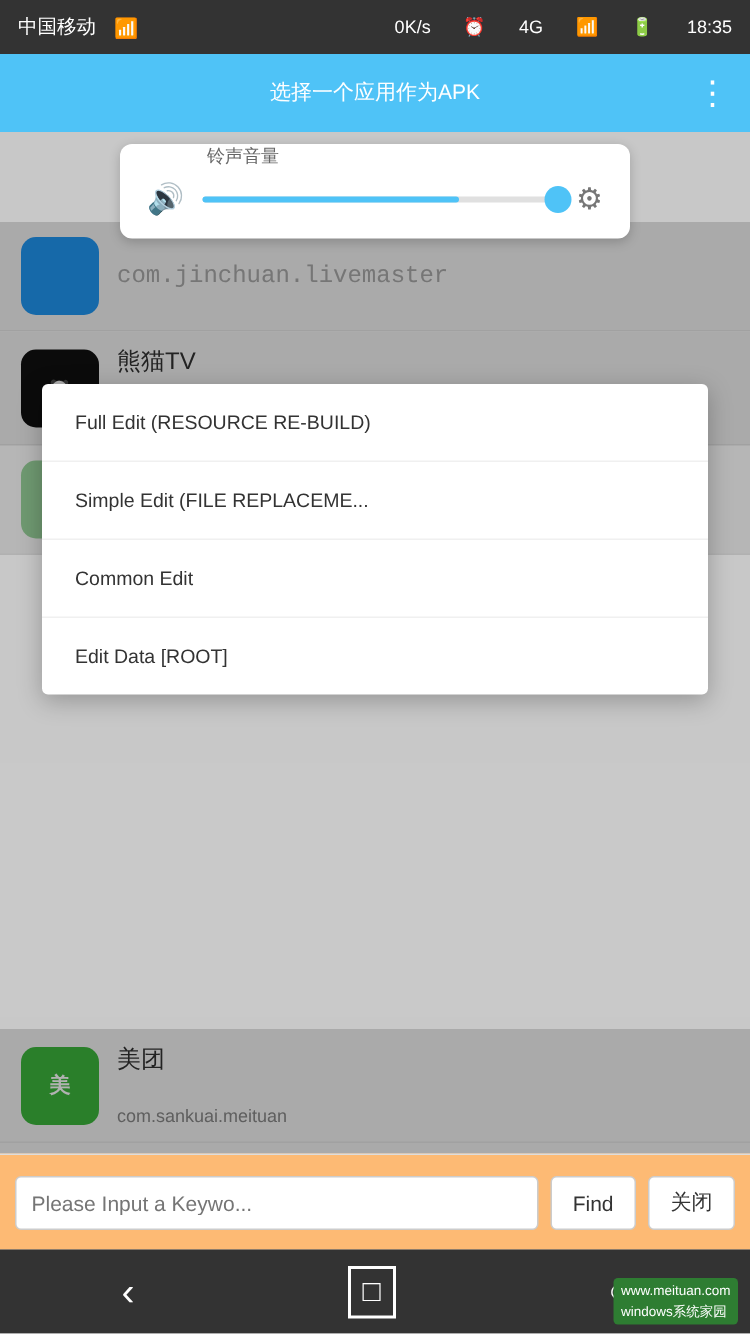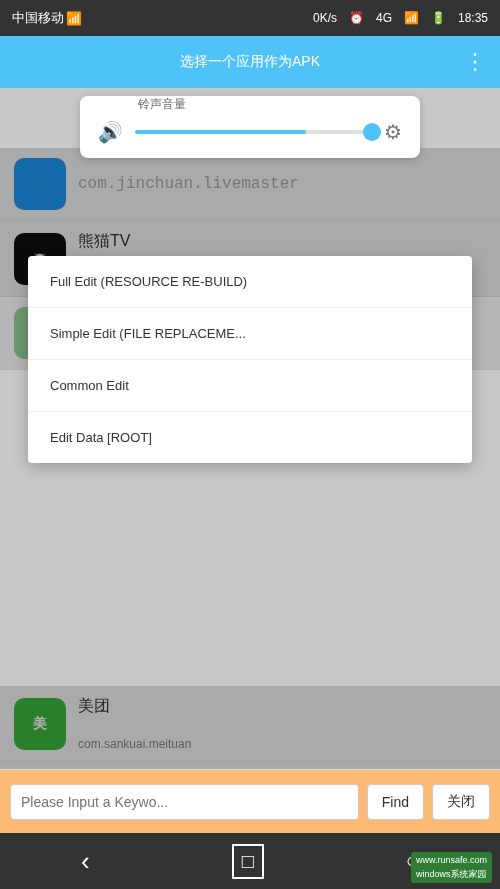--- a/index.html
+++ b/index.html
@@ -25,26 +25,26 @@
       align-items: center;
       justify-content: space-between;
       padding: 0 12px;
       font-size: 13px;
       position: relative;
       z-index: 100;
     }
     .status-left {
       display: flex;
       align-items: center;
-      gap: 2px;
+      gap: 12px;
     }
     .status-right {
       display: flex;
       align-items: center;
-      gap: 12px;
+      gap: 22px;
       font-size: 12px;
     }
 
     
     .app-bar {
       background: #4fc3f7;
       height: 52px;
       display: flex;
       align-items: center;
       justify-content: center;
@@ -363,16 +363,16 @@
   <input class="search-input" type="text" placeholder="Please Input a Keywo..." style="">
   <button class="search-find-btn">Find</button>
   <button class="search-close-btn">关闭</button>
 </div>
 
 <div class="nav-bar">
   <span class="nav-btn" style="font-size:26px;">‹</span>
   <span class="nav-btn" style="font-size:20px;border:2px solid white;padding:4px 8px;">□</span>
   <span class="nav-btn" style="font-size:22px;">○</span>
   <div style="position:absolute;right:8px;bottom:6px;background:#2e7d32;color:white;font-size:9px;padding:2px 5px;border-radius:3px;line-height:1.5;">
-    <div>www.runsafe.com</div>
+    <div>www.meituan.com</div>
     <div>windows系统家园</div>
   </div>
 </div>
 
 </body></html>

